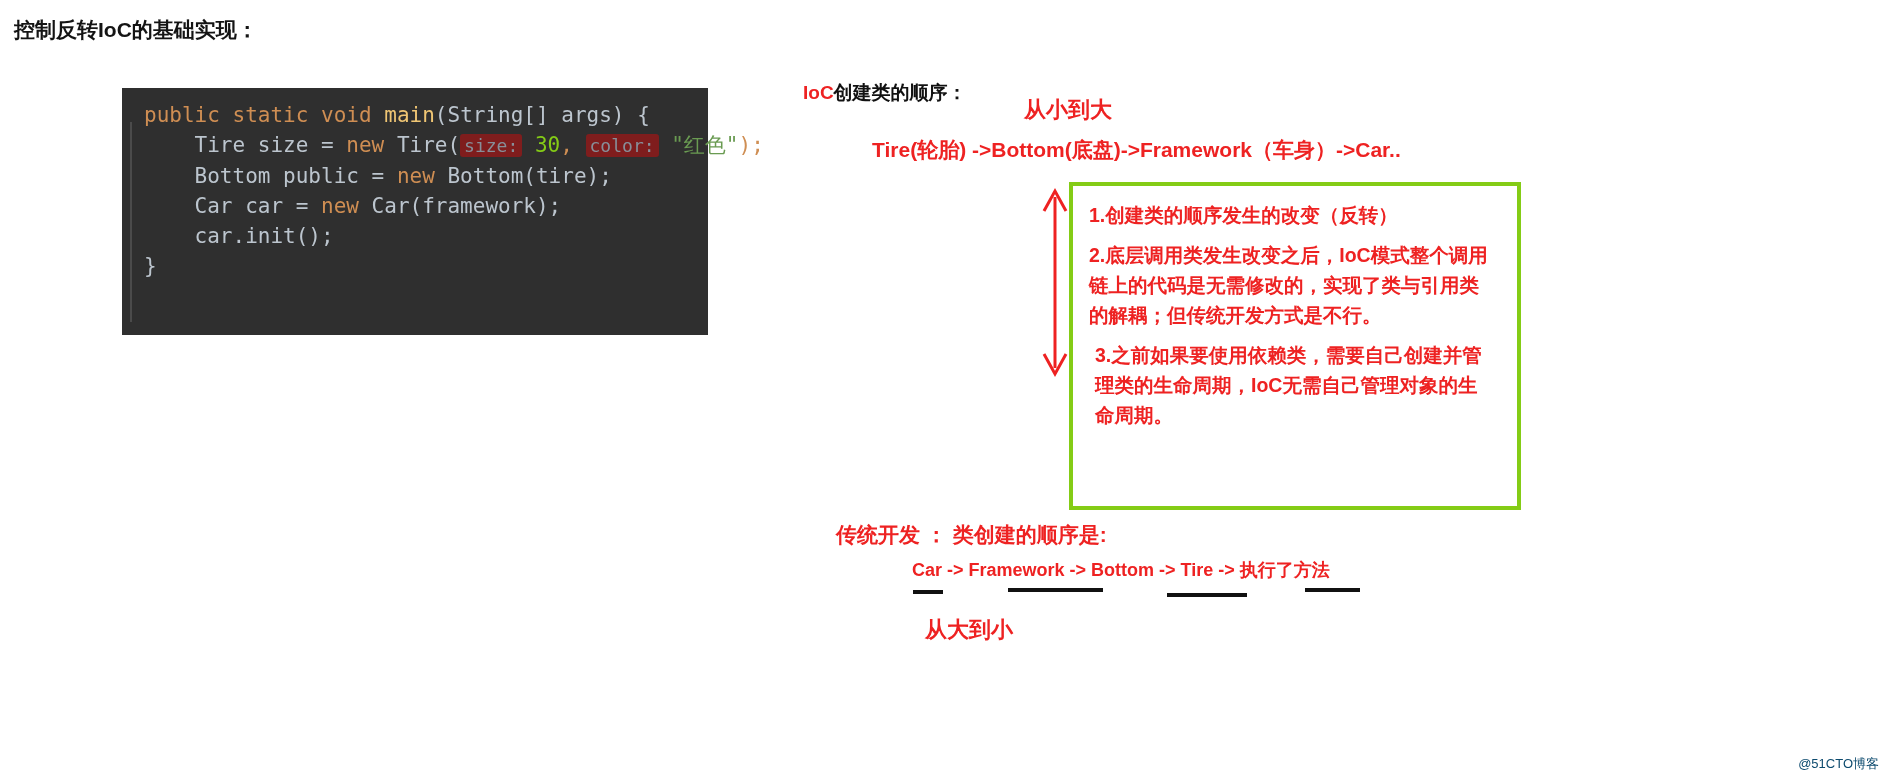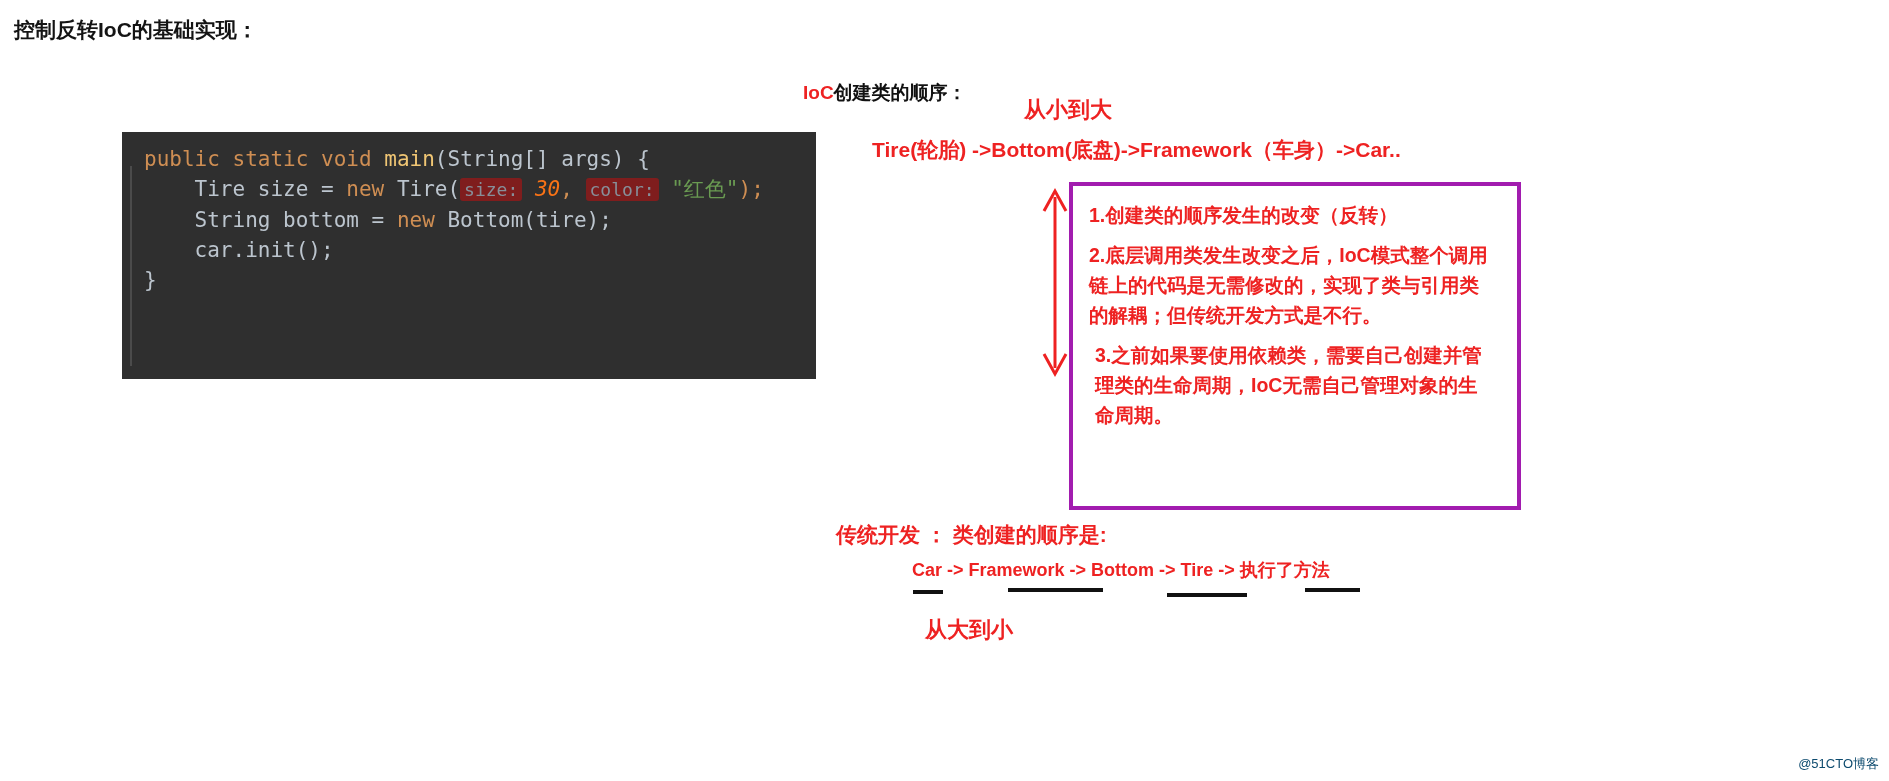--- a/index.html
+++ b/index.html
@@ -25,47 +25,46 @@
     color: #141414;
     letter-spacing: 0px;
     white-space: nowrap;
   }
 
   
   #code-block {
     position: absolute;
     left: 122px;
     top: 88px;
-    width: 694px;
+    width: 586px;
     height: 247px;
     background: #2f2f2f;
     box-sizing: border-box;
     padding: 12px 0 12px 0;
-    margin-top: 44px;
   }
   #code-gutter {
     position: absolute;
     left: 8px;
     top: 34px;
     width: 2px;
     height: 200px;
     background: #4b4b4b;
   }
   .code-line {
     font-family: "DejaVu Sans Mono", "Liberation Mono", monospace;
     font-size: 21px;
     line-height: 30px;
     white-space: pre;
     color: #bcc5ce;
     padding-left: 22px;
   }
   .tok-kw      { color: #cf8e53; }
   .tok-method  { color: #f0c674; }
   .tok-plain   { color: #bcc5ce; }
-  .tok-num     { color: #f97316; font-style: italic; }
+  .tok-num     { color: #84cc16; }
   .tok-str     { color: #6a9b52; }
   .tok-semi    { color: #cf8e53; }
   .hint {
     background: #7f1d1d;
     color: #878f99;
     border-radius: 3px;
     padding: 1px 4px;
     font-size: 18px;
   }
 
@@ -94,21 +93,21 @@
     font-size: 21px;
   }
 
   
   #notes-box {
     position: absolute;
     left: 1069px;
     top: 182px;
     width: 452px;
     height: 328px;
-    border: 4px solid #a21caf;
+    border: 4px solid #84cc16;
     box-sizing: border-box;
     padding: 14px 26px 10px 16px;
   }
   .note {
     color: #ee2222;
     font-weight: bold;
     font-size: 19.5px;
     line-height: 30px;
     margin-bottom: 10px;
   }
@@ -157,23 +156,24 @@
 
 <div id="page-title">控制反转IoC的基础实现：</div>
 
 <div id="code-block">
   <div id="code-gutter"></div>
 
   <div class="code-line"><span class="tok-kw">public</span> <span class="tok-kw">static</span> <span class="tok-kw">void</span> <span class="tok-method">main</span><span class="tok-plain">(String[] args) {</span></div>
 
   <div class="code-line"><span class="tok-plain">    Tire size = </span><span class="tok-kw">new</span><span class="tok-plain"> Tire(</span><span class="hint">size:</span> <span class="tok-num">30</span><span class="tok-semi">, </span><span class="hint">color:</span> <span class="tok-str">"红色"</span><span class="tok-semi">);</span></div>
 
-  <div class="code-line"><span class="tok-plain">    String bottom = </span><span class="tok-kw">new</span><span class="tok-plain"> Bottom(tire);</span></div>
-
-
+  <div class="code-line"><span class="tok-plain">    Bottom public = </span><span class="tok-kw">new</span><span class="tok-plain"> Bottom(tire);</span></div>
+
+
+  <div class="code-line"><span class="tok-plain">    Car car = </span><span class="tok-kw">new</span><span class="tok-plain"> Car(framework);</span></div>
 
   <div class="code-line"><span class="tok-plain">    car.init();</span></div>
 
   <div class="code-line"><span class="tok-plain">}</span></div>
 </div>
 
 <div class="anno" id="anno-order-label"><span class="hl">IoC</span><span>创建类的顺序：</span></div>
 
 <div class="anno" id="anno-order-value">从小到大</div>
 

